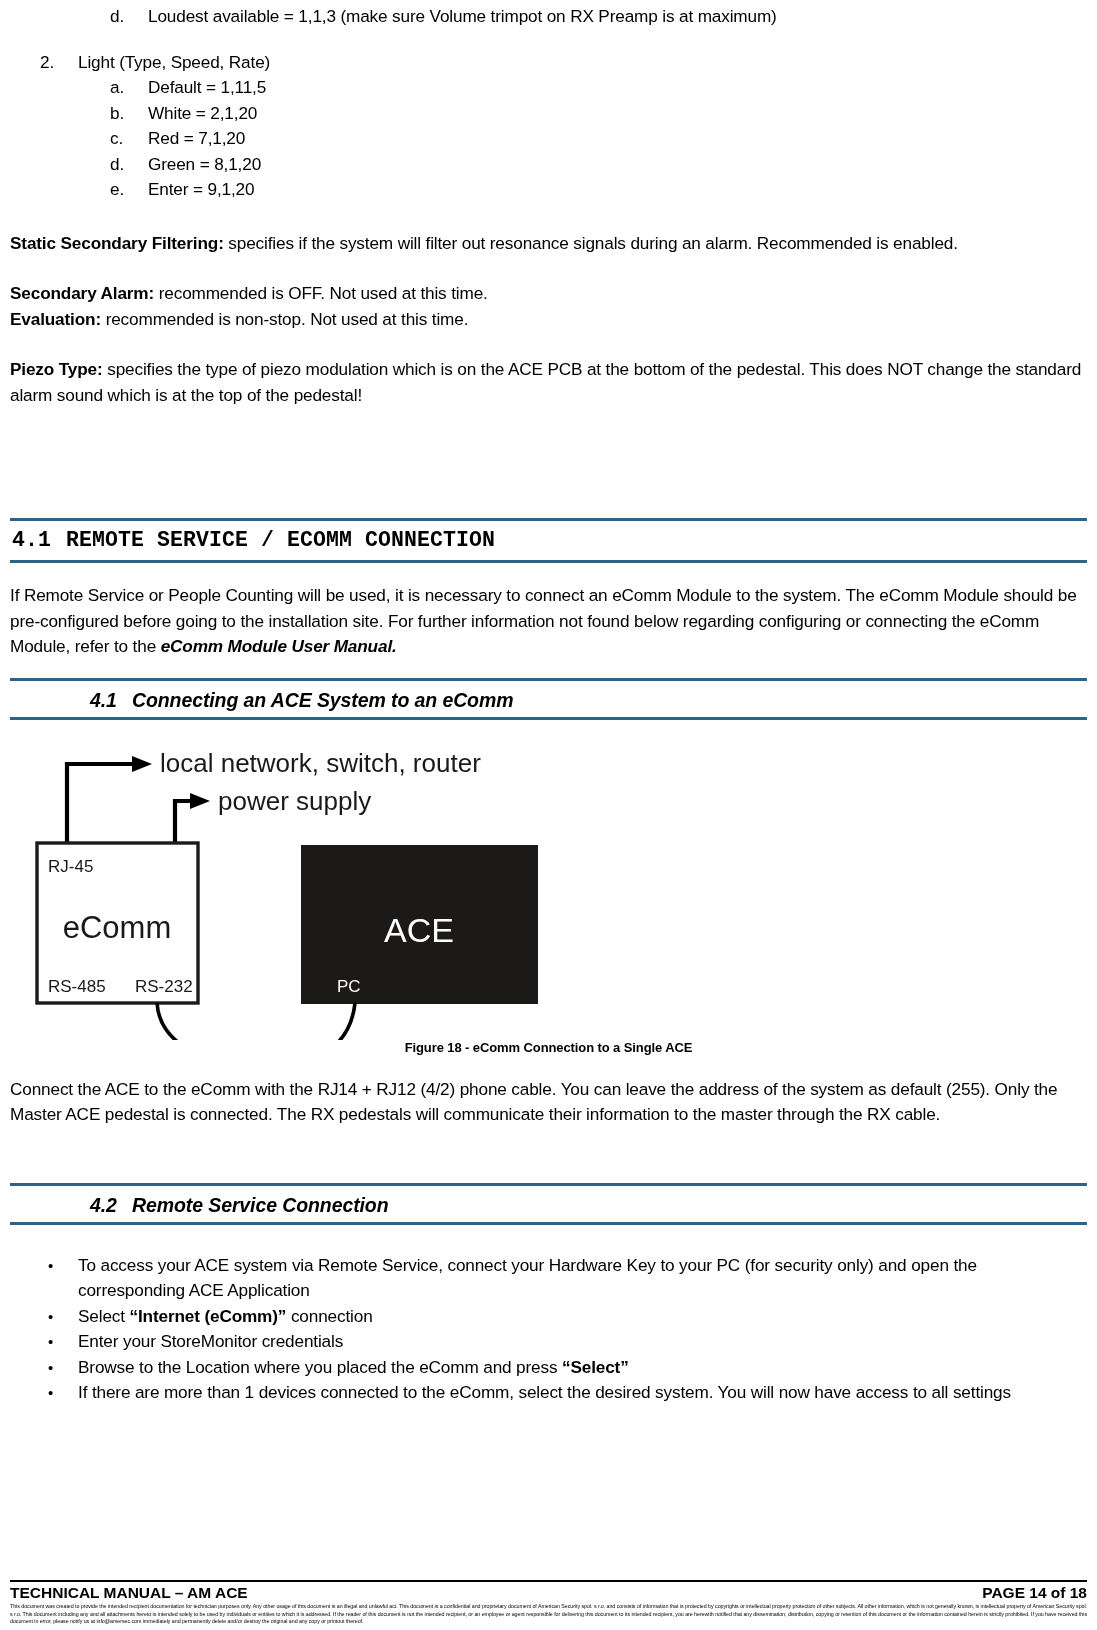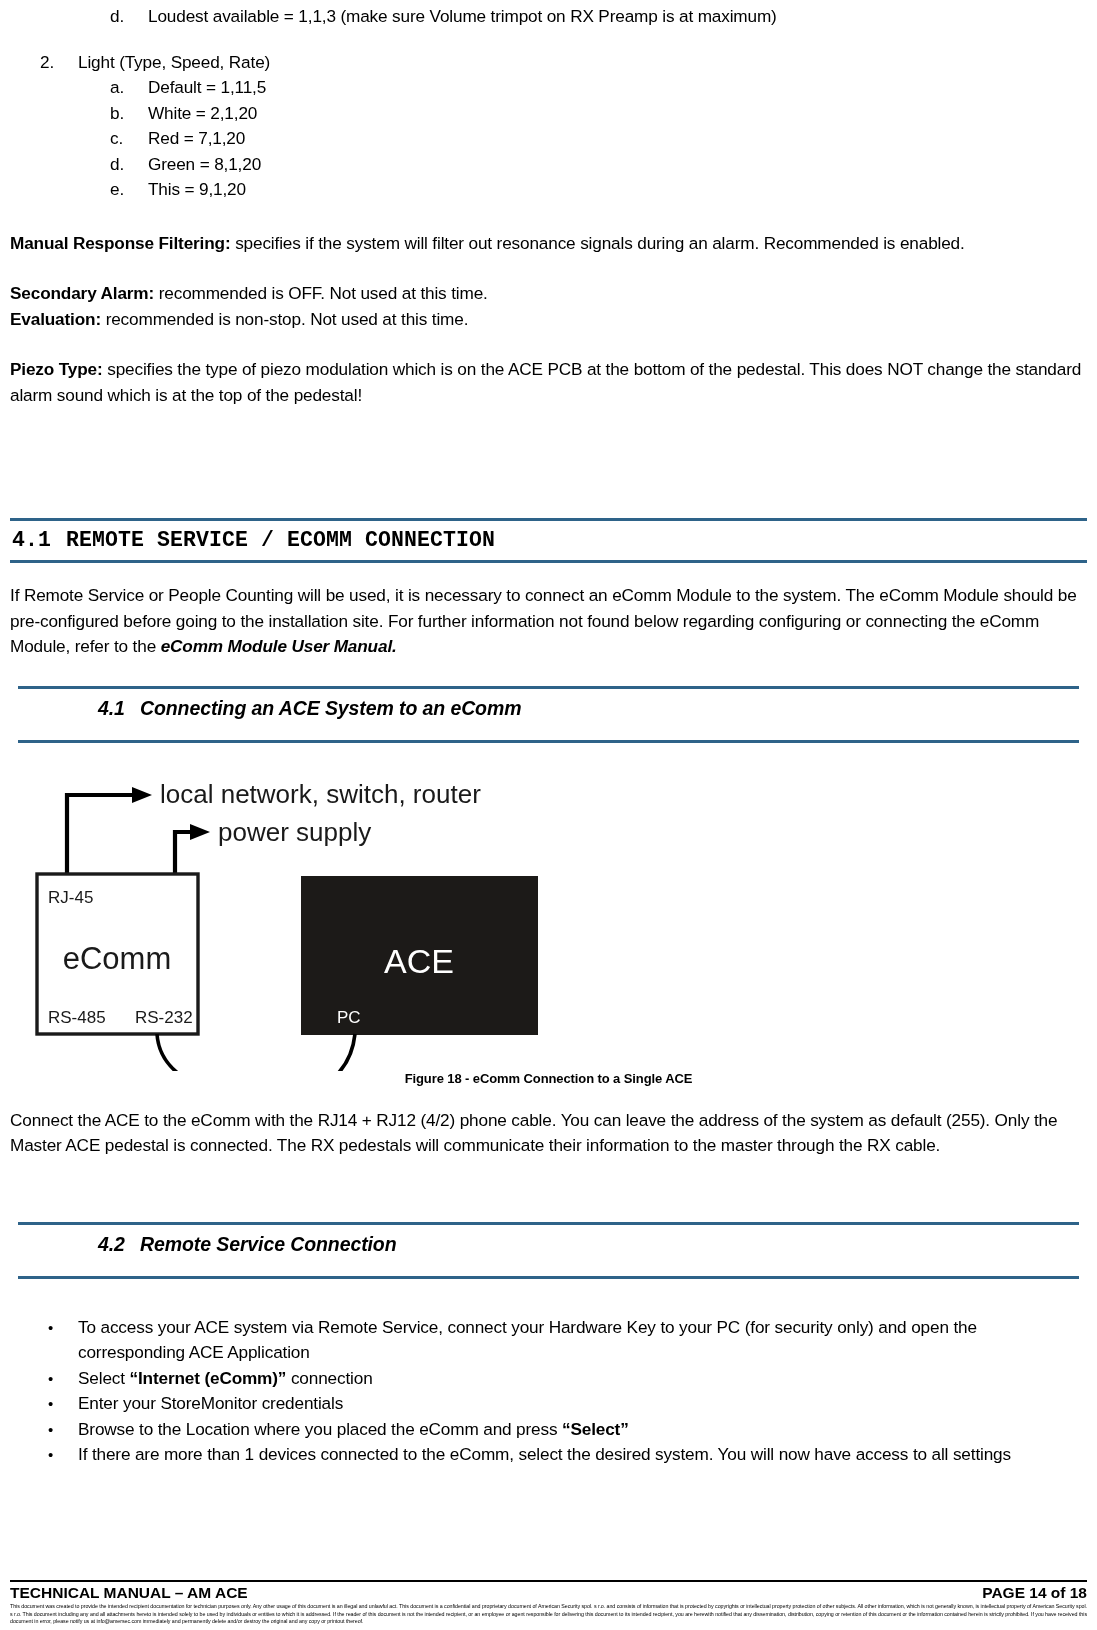--- a/index.html
+++ b/index.html
@@ -59,22 +59,22 @@
     font-weight: bold;
     letter-spacing: 0.1px;
     line-height: 30px;
     padding-left: 2px;
   }
   .h1-num { display: inline-block; min-width: 54px; }
 
   .h2-block {
     border-top: 3px solid #2E6389;
     border-bottom: 3px solid #2E6389;
-    padding: 5px 0 18px 0;
-    margin: 8px;
+    padding: 5px 0 3px 0;
+    margin: 0;
   }
   .h2-block .h2-text {
     font-size: 19.5px;
     font-weight: bold;
     font-style: italic;
     line-height: 28px;
     padding-left: 80px;
     letter-spacing: -0.1px;
   }
   .h2-num { display: inline-block; min-width: 42px; }
@@ -167,27 +167,27 @@
   <div class="lettered-row lvl2">
     <span class="marker">c.</span>
     <span>Red = 7,1,20</span>
   </div>
   <div class="lettered-row lvl2">
     <span class="marker">d.</span>
     <span>Green = 8,1,20</span>
   </div>
   <div class="lettered-row lvl2">
     <span class="marker">e.</span>
-    <span>This = 9,1,20</span>
+    <span>Enter = 9,1,20</span>
   </div>
 
   <div style="height:28px"></div>
 
   <div class="body-text">
-    <span class="b">Manual Response Filtering:</span><span>  specifies if the system will filter out resonance signals during an alarm. Recommended is enabled.</span>
+    <span class="b">Static Secondary Filtering:</span><span>  specifies if the system will filter out resonance signals during an alarm. Recommended is enabled.</span>
   </div>
 
   <div style="height:25px"></div>
 
   <div class="body-text">
     <span class="b">Secondary Alarm:</span><span>  recommended is OFF.  Not used at this time.</span>
   </div>
   <div class="body-text">
     <span class="b">Evaluation:</span><span>  recommended is non-stop.  Not used at this time.</span>
   </div>

